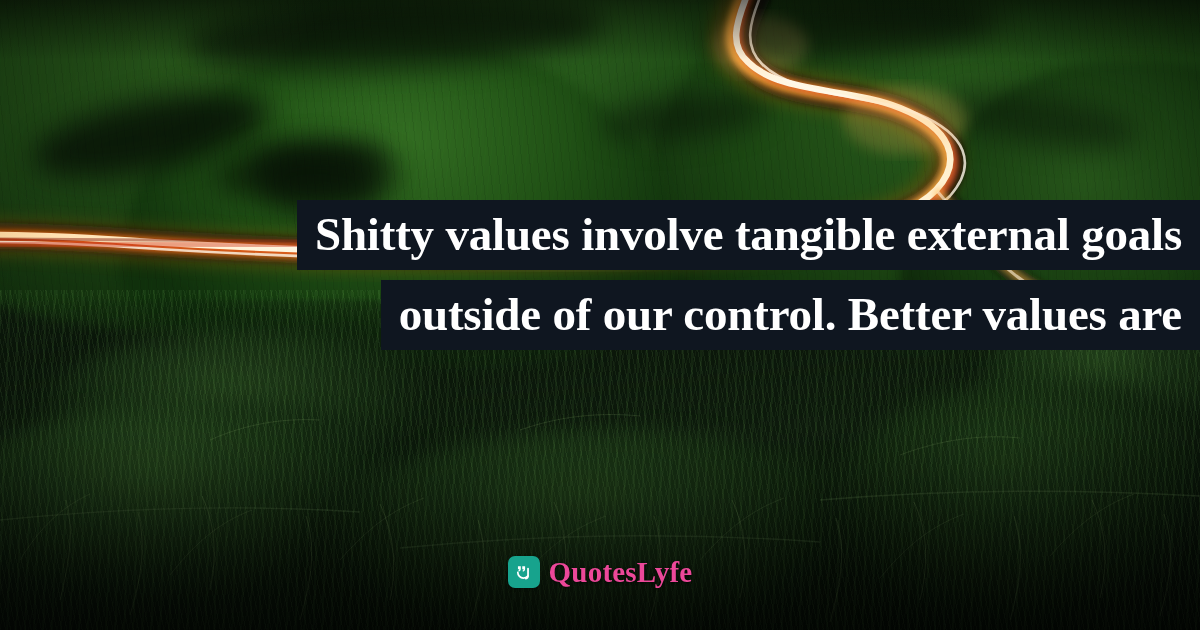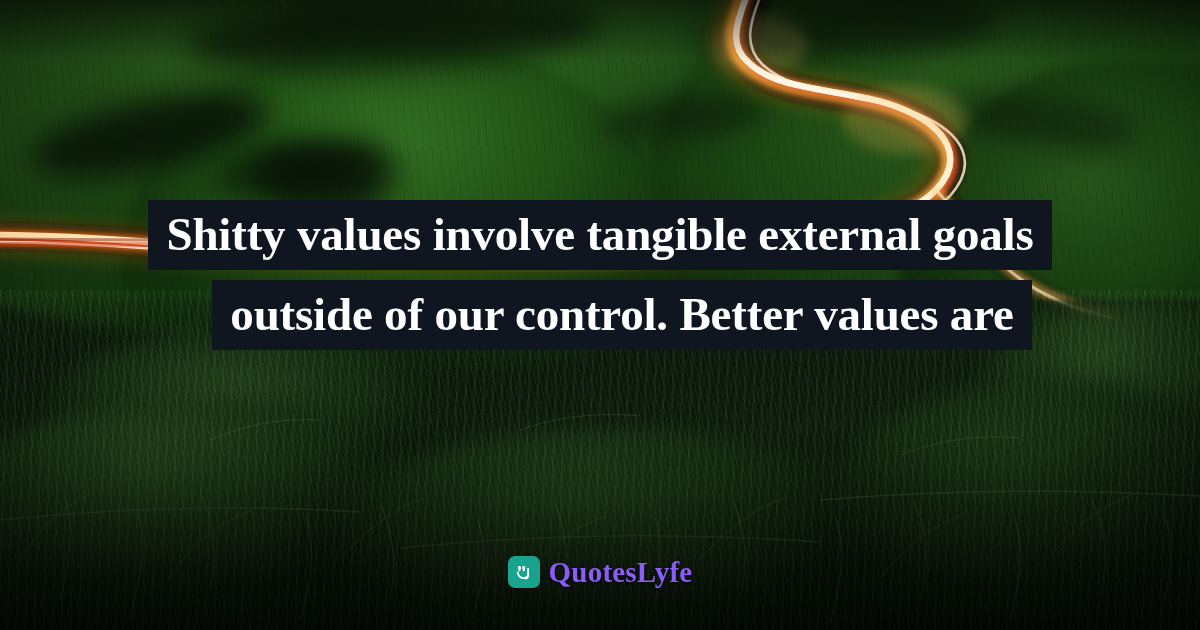--- a/index.html
+++ b/index.html
@@ -152,21 +152,21 @@
     left: 0; right: 0; bottom: 0; height: 200px;
     background: linear-gradient(0deg, rgba(0,0,0,.60), rgba(0,0,0,0));
     pointer-events: none;
   }
 
   
   .quote-block {
     position: absolute;
     left: 0; right: 0;
     top: 200px;
-    text-align: center;
+    text-align: right;
   }
   .quote-line {
     display: block;
     margin: 0 auto;
     line-height: 1.0;
   }
   .quote-line span.band {
     display: inline-block;
     background: #0f1620;
     color: #ffffff;
@@ -197,21 +197,21 @@
     display: flex;
     align-items: center;
     justify-content: center;
     flex: 0 0 auto;
     box-shadow: 0 1px 3px rgba(0,0,0,.5);
   }
   .brand-name {
     font-family: "Liberation Serif", serif;
     font-weight: bold;
     font-size: 29px;
-    color: #8b5cf6;
+    color: #ec4899;
     letter-spacing: .2px;
     text-shadow: 0 1px 3px rgba(0,0,0,.7);
     line-height: 1;
   }
 </style>
 </head>
 <body>
 
 <div id="stage">
 

